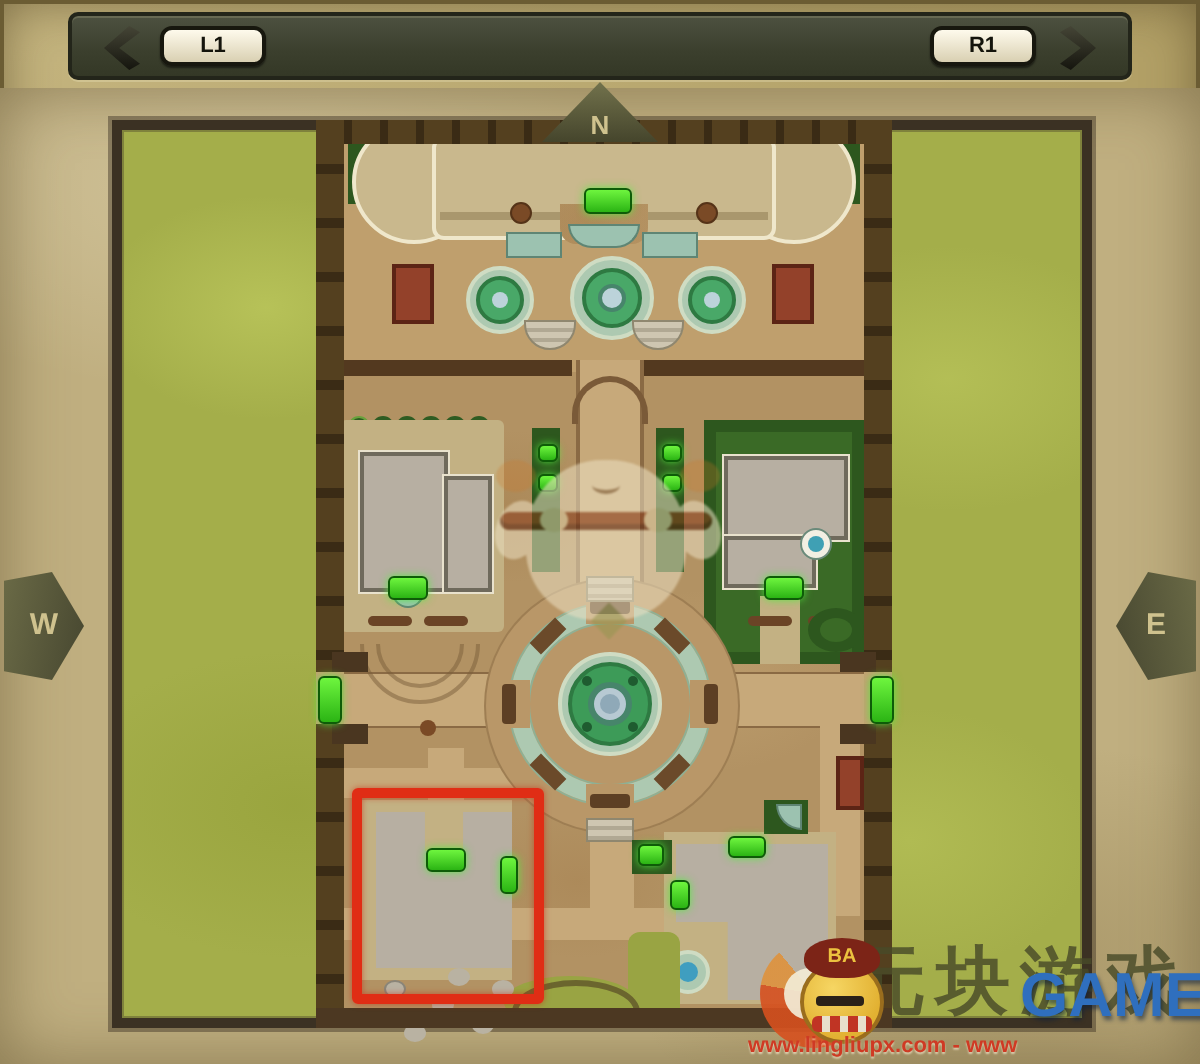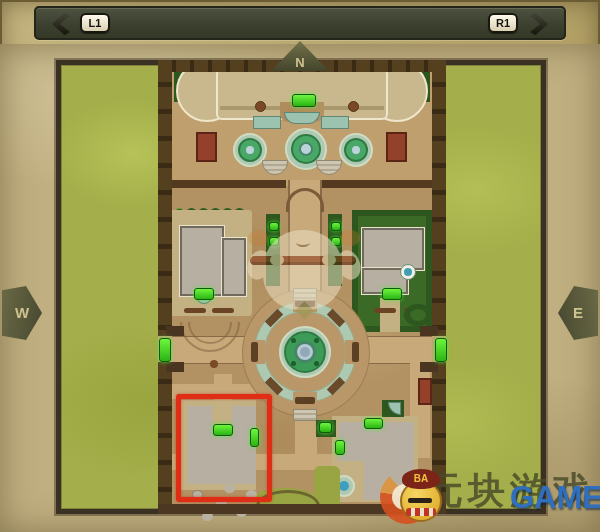--- a/index.html
+++ b/index.html
@@ -12,21 +12,21 @@
   .a{position:absolute;}
   
   .hbar{left:34px;top:6px;width:532px;height:34px;border-radius:5px;
     background:linear-gradient(#4d5140,#3b3f2d 60%,#343826);
     border:2px solid #23251a;box-sizing:border-box;
     box-shadow:inset 0 1px 0 rgba(230,220,180,.18), 0 1px 0 rgba(235,225,185,.35);z-index:30;}
   .chev{width:18px;height:22px;background:linear-gradient(#454536,#15150e);
     filter:drop-shadow(0 0 1px rgba(215,200,150,.7));}
   .chevL{clip-path:polygon(70% 0,100% 14%,42% 50%,100% 86%,70% 100%,0 50%);}
   .chevR{clip-path:polygon(30% 0,0 14%,58% 50%,0 86%,30% 100%,100% 50%);}
-  .shbtn{width:30px;height:20px;border-radius:6px;border:2px solid #17170e;box-sizing:border-box;
+  .shbtn{width:53px;height:20px;border-radius:6px;border:2px solid #17170e;box-sizing:border-box;
     background:linear-gradient(#fefaec,#d9d0b2);color:#14140c;font-size:11px;font-weight:bold;
     text-align:center;line-height:16px;box-shadow:0 1px 1px rgba(0,0,0,.5);}
   .htitle{left:0;top:7px;width:100%;text-align:center;font-size:19px;font-weight:bold;
     color:#eee9d6;letter-spacing:2px;text-shadow:0 1px 2px rgba(0,0,0,.6);}
   
   .parch{left:0;top:44px;width:600px;height:488px;
     background:
       radial-gradient(ellipse 300px 150px at 20% 10%, rgba(255,250,225,.25), transparent 70%),
       radial-gradient(ellipse 280px 160px at 85% 90%, rgba(120,100,55,.30), transparent 70%),
       #c0af80;
@@ -249,20 +249,21 @@
 
   <div class="a wm-brand">
     <div class="a wm-cn">元块游戏</div>
     <div class="a r" style="left:6px;top:12px;width:54px;height:54px;background:conic-gradient(from 150deg, rgba(214,80,30,.9) 0 130deg, rgba(230,140,40,.75) 130deg 170deg, transparent 170deg);"></div>
     <div class="a r" style="left:18px;top:26px;width:26px;height:26px;background:rgba(242,236,214,.92);"></div>
     <div class="a r" style="left:26px;top:22px;width:42px;height:42px;background:radial-gradient(circle at 38% 32%, #f6d663, #e2b132 70%);border:2px solid #9a6d1d;box-sizing:border-box;"></div>
     <div class="a" style="left:28px;top:11px;width:38px;height:20px;background:#7c2417;border-radius:50% 50% 42% 42%;color:#ecc23f;font-size:10px;font-weight:bold;text-align:center;line-height:20px;">BA</div>
     <div class="a" style="left:34px;top:40px;width:24px;height:5px;background:#2a2118;border-radius:2px;"></div>
     <div class="a" style="left:32px;top:50px;width:30px;height:8px;background:repeating-linear-gradient(90deg,#c03424 0 5px,#e8e0cc 5px 9px);border-radius:3px;"></div>
     <div class="a wm-game">GAME</div>
+    <div class="a wm-url">www.lingliupx.com - www</div>
   </div>
 
   <div class="a hbar">
     <div class="a" style="left:16px;top:5px;">
       <div class="chev chevL"></div>
     </div>
     <div class="a shbtn" style="left:44px;top:5px;">L1</div>
     <div class="a shbtn" style="right:46px;top:5px;">R1</div>
     <div class="a" style="right:16px;top:5px;">
       <div class="chev chevR"></div>

